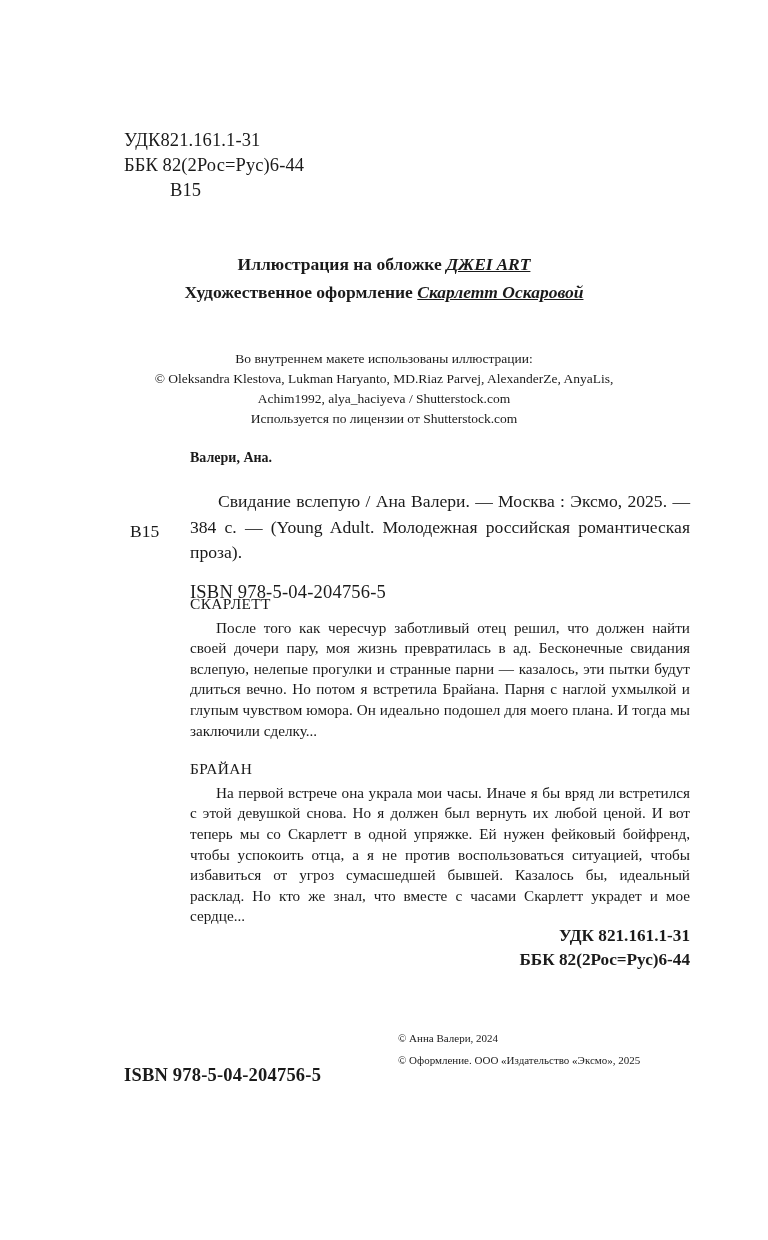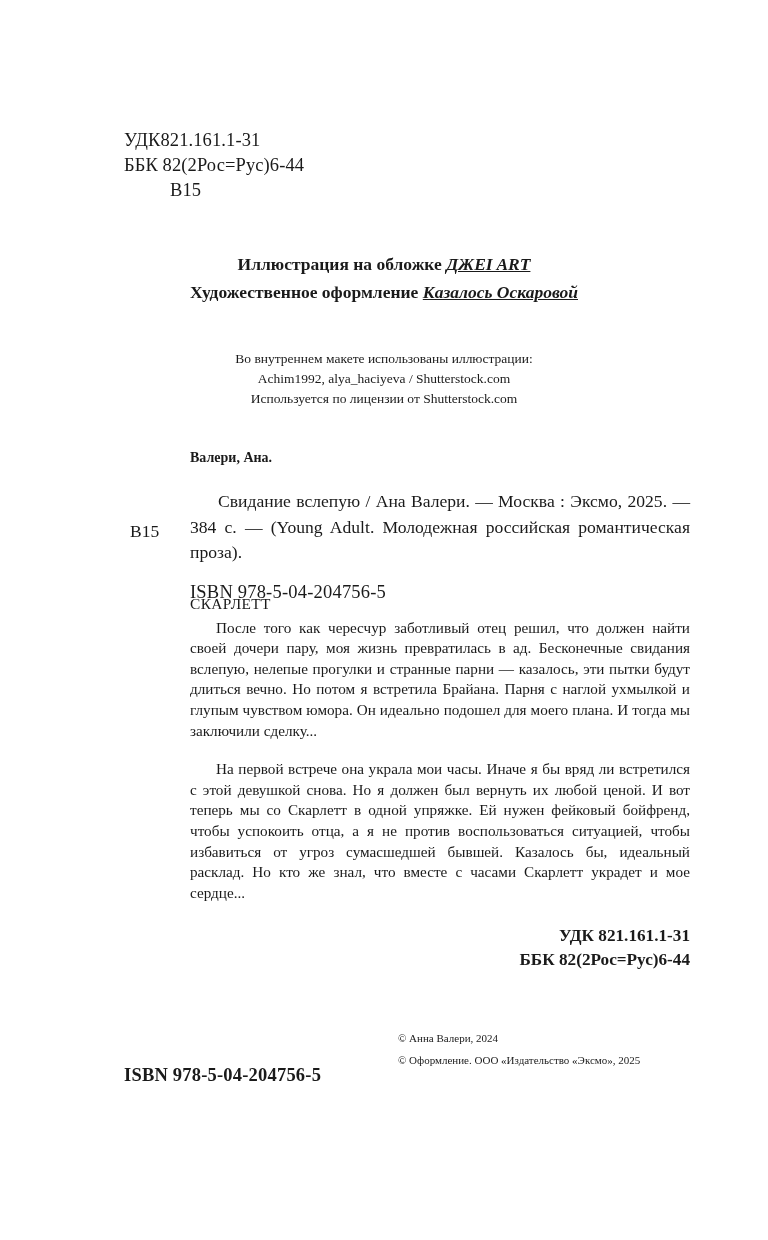--- a/index.html
+++ b/index.html
@@ -163,42 +163,44 @@
 <div class="page">
 
   <div class="class-block">
     <div class="class-line">УДК821.161.1-31</div>
     <div class="class-line">ББК 82(2Рос=Рус)6-44</div>
     <div class="class-line class-code">В15</div>
   </div>
 
   <div class="credits">
     <div><span>Иллюстрация на обложке </span><span class="it">ДЖЕI ART</span></div>
-    <div><span>Художественное оформление </span><span class="it">Казалось Оскаровой</span></div>
+    <div><span>Художественное оформление </span><span class="it">Скарлетт Оскаровой</span></div>
   </div>
 
   <div class="inner-note">
     <div>Во внутреннем макете использованы иллюстрации:</div>
+    <div>© Oleksandra Klestova, Lukman Haryanto, MD.Riaz Parvej, AlexanderZe, AnyaLis,</div>
     <div>Achim1992, alya_haciyeva / Shutterstock.com</div>
     <div>Используется по лицензии от Shutterstock.com</div>
   </div>
 
   <div class="bib">
     <div class="bib-author">Валери, Ана.</div>
     <div class="bib-body">
       <div class="bib-sidecode">В15</div>
       <div class="bib-text">Свидание вслепую / Ана Валери. — Москва : Эксмо, 2025. — 384 с. — (Young Adult. Молодежная российская романтическая проза).</div>
     </div>
     <div class="bib-isbn">ISBN 978-5-04-204756-5</div>
   </div>
 
   <div class="annot">
     <h4>СКАРЛЕТТ</h4>
     <p>После того как чересчур заботливый отец решил, что должен найти своей дочери пару, моя жизнь превратилась в ад. Бесконечные свидания вслепую, нелепые прогулки и странные парни — казалось, эти пытки будут длиться вечно. Но потом я встретила Брайана. Парня с наглой ухмылкой и глупым чувством юмора. Он идеально подошел для моего плана. И тогда мы заключили сделку...</p>
     <div class="gap"></div>
+    <h4>БРАЙАН</h4>
     <p>На первой встрече она украла мои часы. Иначе я бы вряд ли встретился с этой девушкой снова. Но я должен был вернуть их любой ценой. И вот теперь мы со Скарлетт в одной упряжке. Ей нужен фейковый бойфренд, чтобы успокоить отца, а я не против воспользоваться ситуацией, чтобы избавиться от угроз сумасшедшей бывшей. Казалось бы, идеальный расклад. Но кто же знал, что вместе с часами Скарлетт украдет и мое сердце...</p>
 
     <div class="class-repeat">
       <div>УДК 821.161.1-31</div>
       <div>ББК 82(2Рос=Рус)6-44</div>
     </div>
   </div>
 
   <div class="copyright">
     <div>© Анна Валери, 2024</div>

